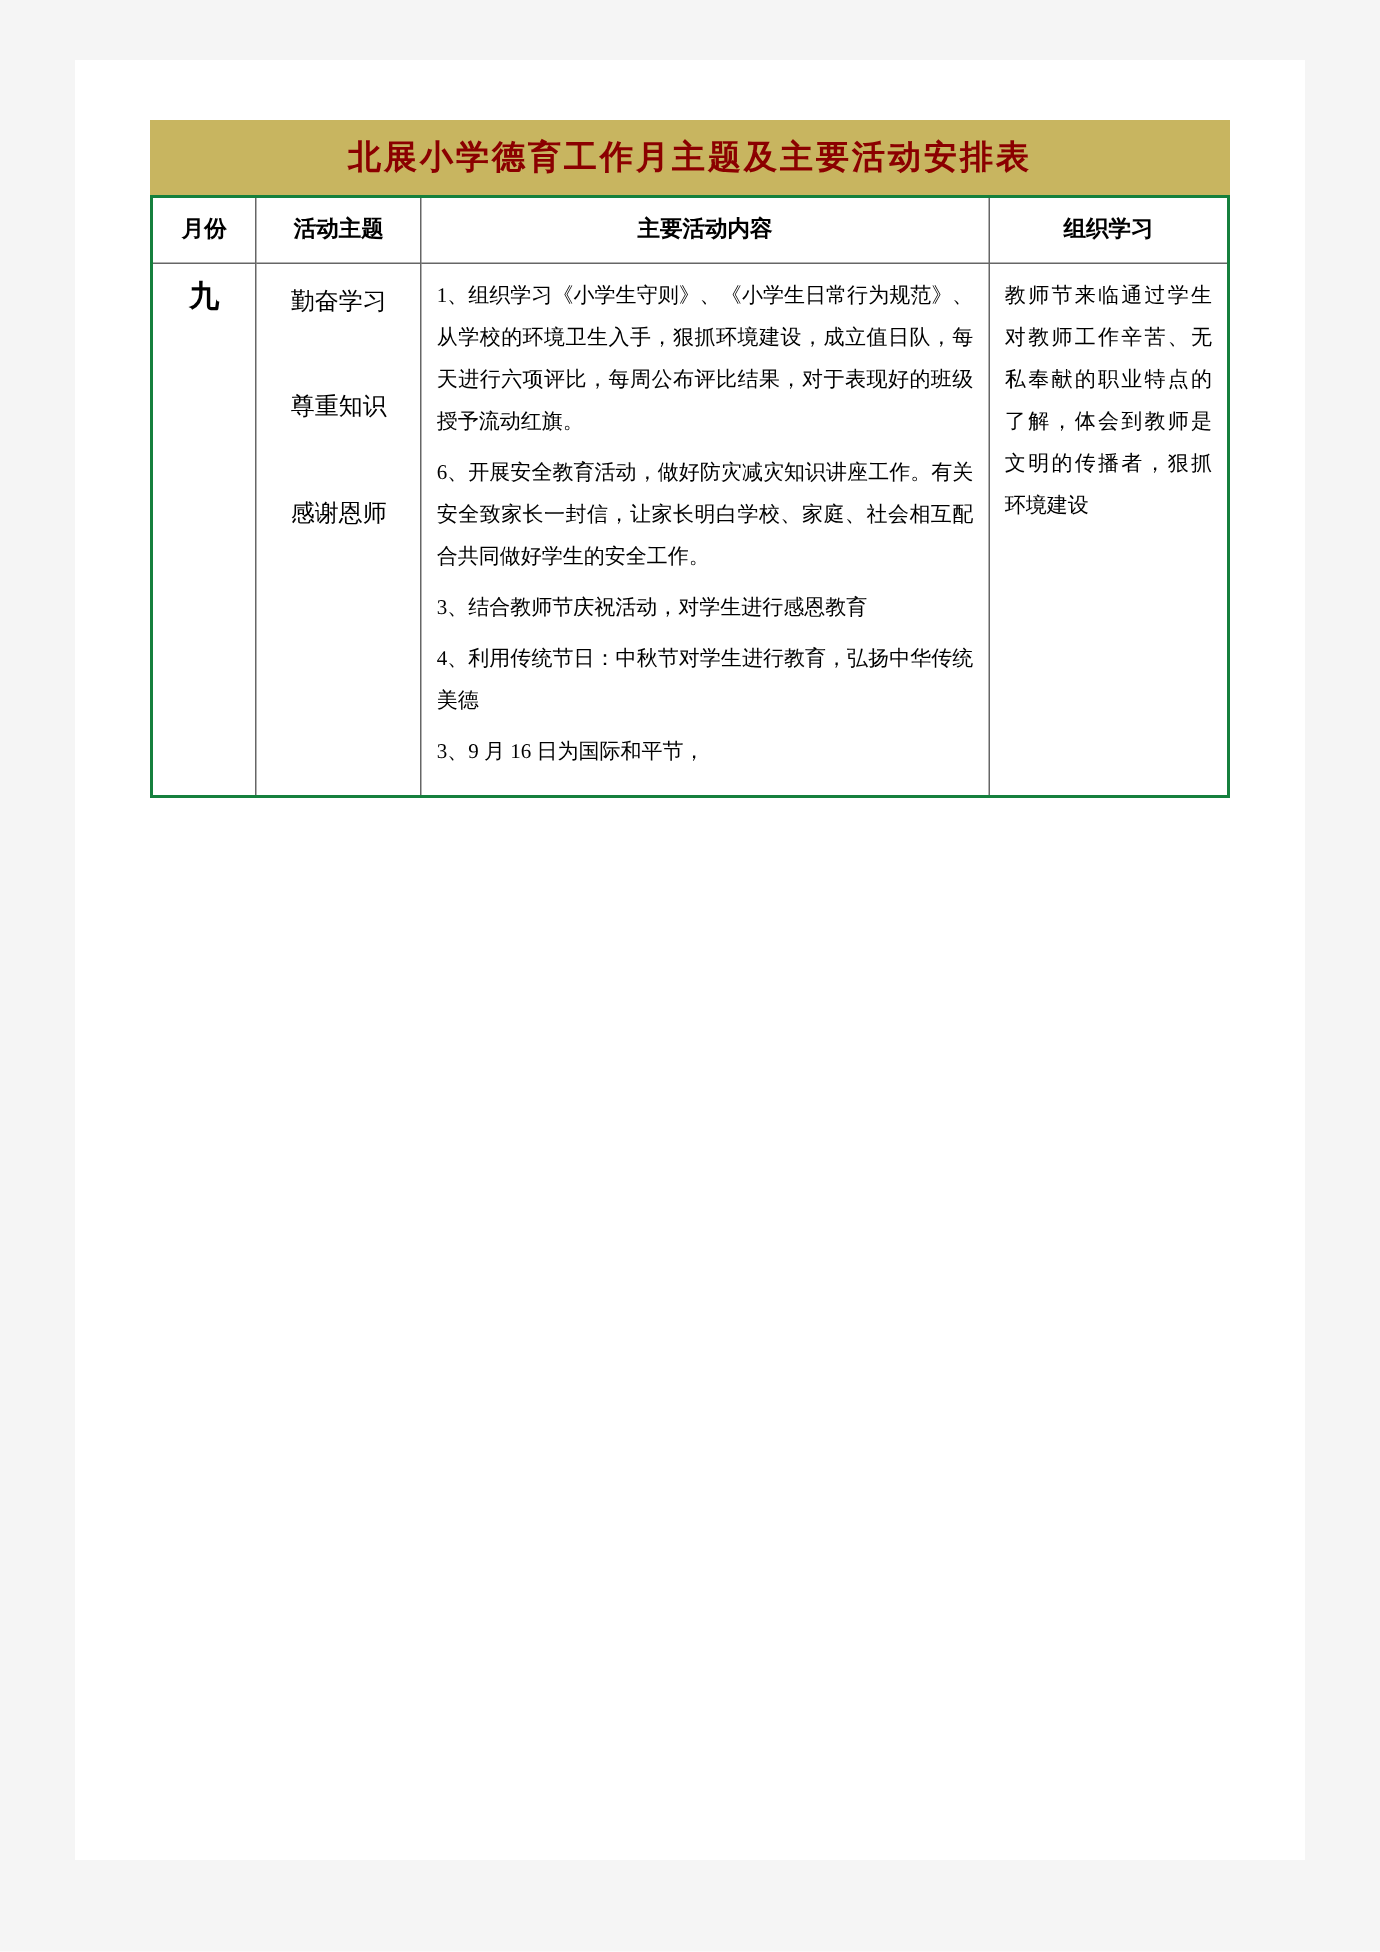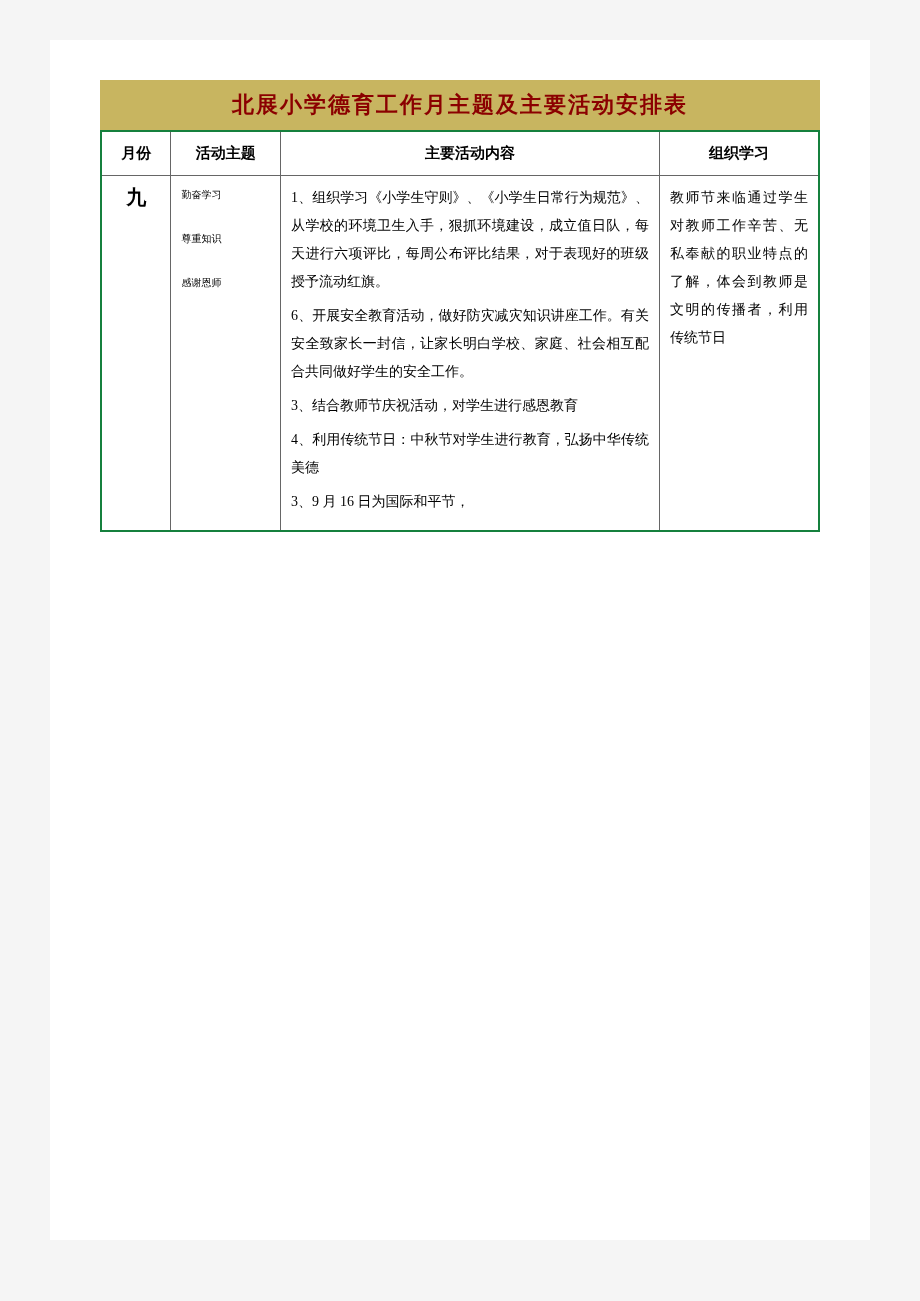--- a/index.html
+++ b/index.html
@@ -76,21 +76,22 @@
     }
 
     .month-cell {
       text-align: center;
       font-size: 20px;
       vertical-align: middle;
       font-weight: bold;
     }
 
     .theme-cell {
-      font-size: 10px;
+      text-align: center;
+      font-size: 16px;
       line-height: 2.2;
       vertical-align: middle;
     }
 
     .content-cell {
       font-size: 14px;
       line-height: 2.0;
       text-align: justify;
     }
 
@@ -141,18 +142,18 @@
           勤奋学习<br><br>尊重知识<br><br>感谢恩师
         </td>
         <td class="content-cell">
           <p>1、组织学习《小学生守则》、《小学生日常行为规范》、从学校的环境卫生入手，狠抓环境建设，成立值日队，每天进行六项评比，每周公布评比结果，对于表现好的班级授予流动红旗。</p>
           <p>6、开展安全教育活动，做好防灾减灾知识讲座工作。有关安全致家长一封信，让家长明白学校、家庭、社会相互配合共同做好学生的安全工作。</p>
           <p>3、结合教师节庆祝活动，对学生进行感恩教育</p>
           <p>4、利用传统节日：中秋节对学生进行教育，弘扬中华传统美德</p>
           <p>3、9 月 16 日为国际和平节，</p>
         </td>
         <td class="purpose-cell">
-          教师节来临通过学生对教师工作辛苦、无私奉献的职业特点的了解，体会到教师是文明的传播者，利用传统节日
+          教师节来临通过学生对教师工作辛苦、无私奉献的职业特点的了解，体会到教师是文明的传播者，狠抓环境建设
         </td>
       </tr>
     </tbody>
   </table>
 </div>
 
 </body></html>

